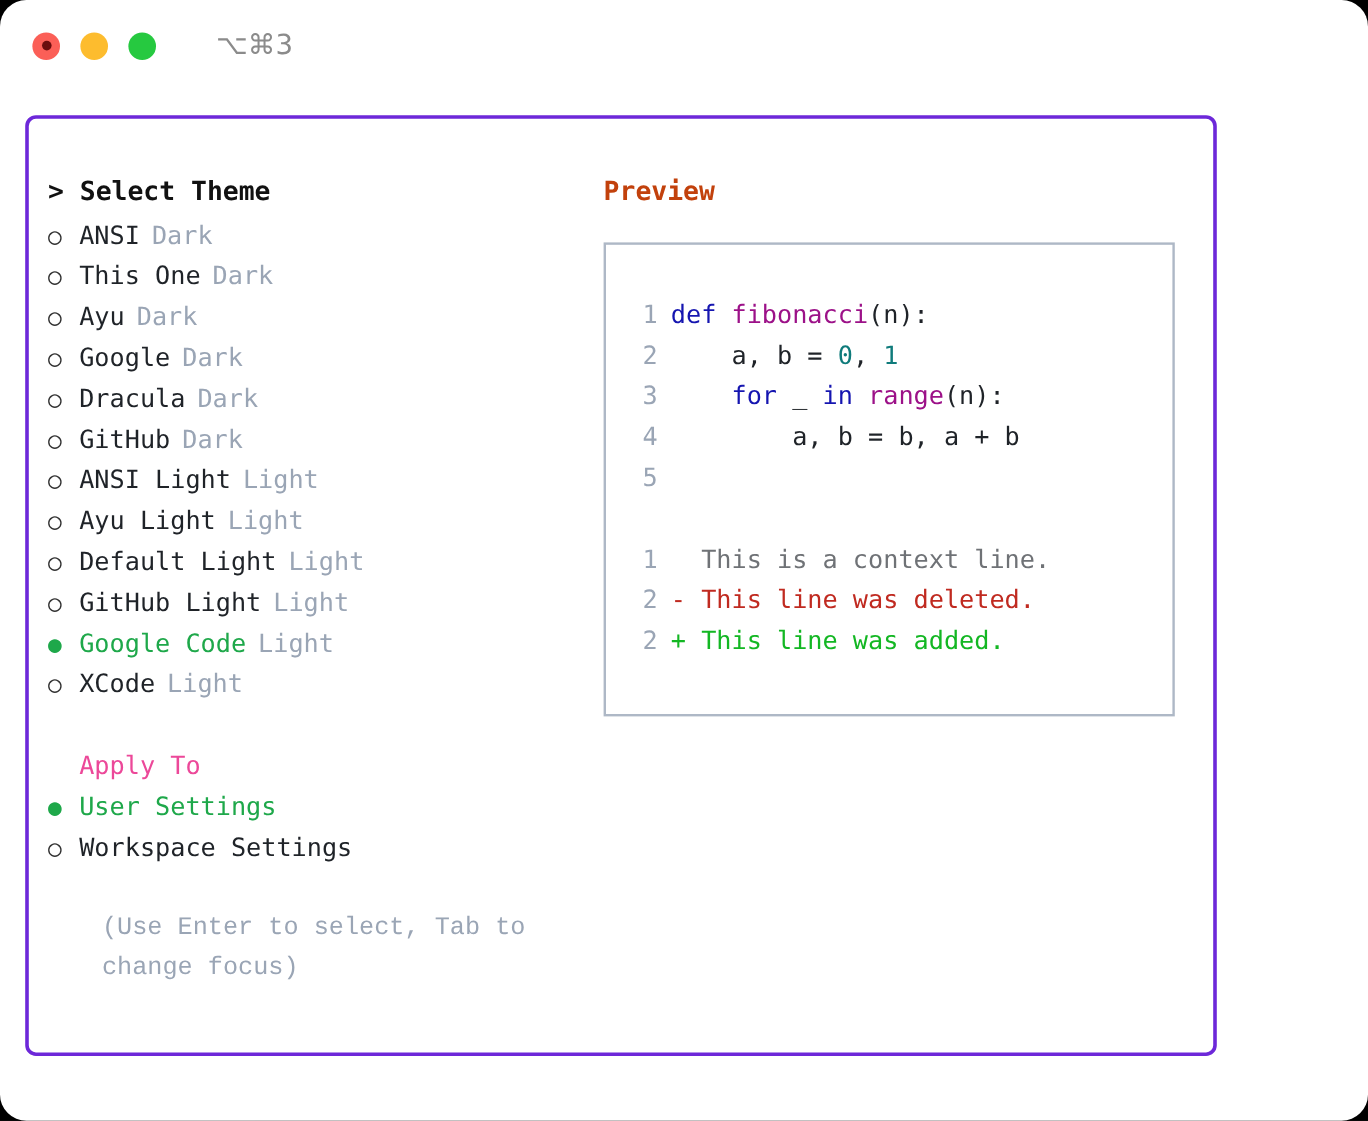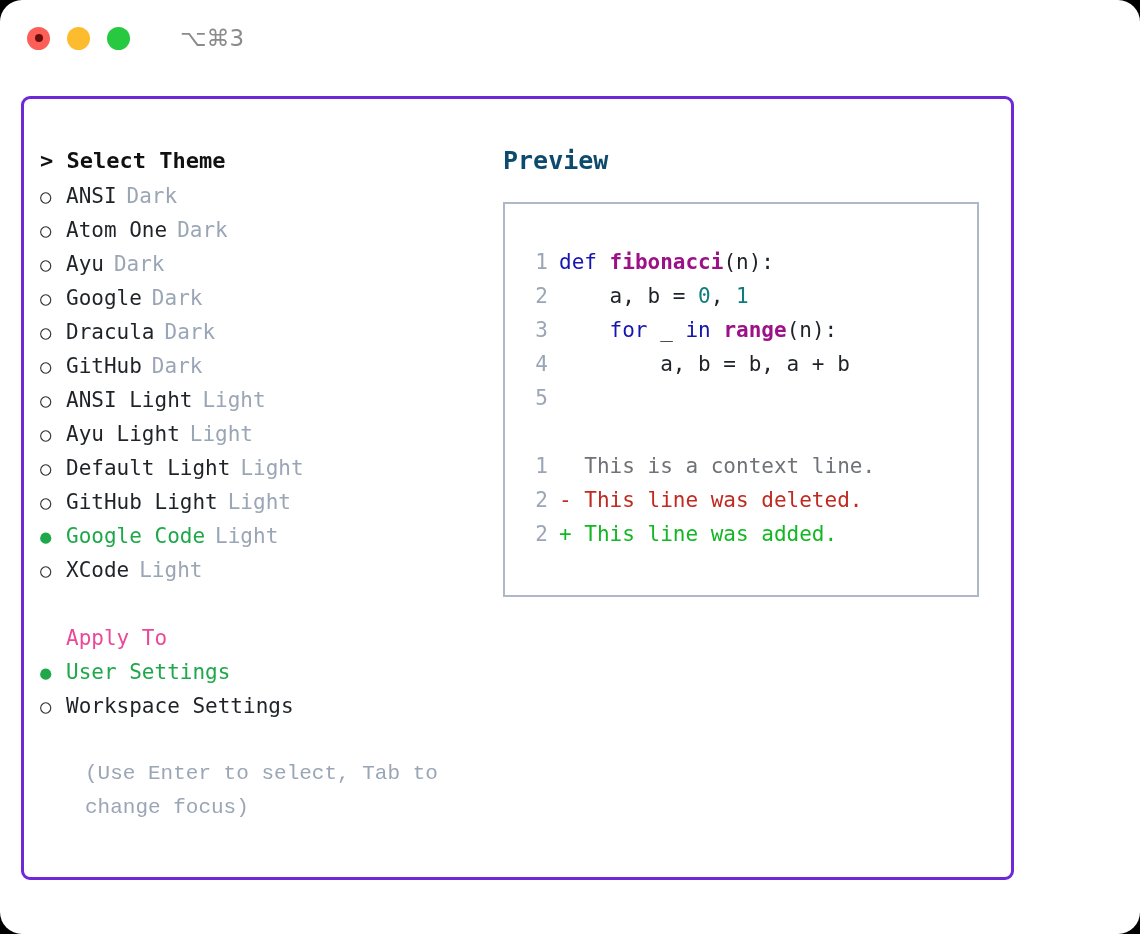--- a/index.html
+++ b/index.html
@@ -155,23 +155,23 @@
   
   #preview-column {
     position: absolute;
     left: 479px;
     top: 44px;
     width: 500px;
   }
   #preview-header {
     font-family: "DejaVu Sans Mono", "Liberation Mono", monospace;
     font-weight: bold;
-    font-size: 25px;
+    font-size: 22px;
     line-height: 36px;
-    color: #0c4a6e;
+    color: #c2410c;
     white-space: pre;
   }
 
   #preview-box {
     margin-top: 23px;
     width: 476px;
     height: 395px;
     border: 2px solid #aeb8c6;
     box-sizing: border-box;
     background: #ffffff;
@@ -197,21 +197,21 @@
   .gutter {
     width: 30px;
     flex: none;
     text-align: right;
     color: #9aa5b5;
     padding-right: 11px;
   }
   .code-text { white-space: pre; }
 
   .tok-kw      { color: #1515b0; }
-  .tok-fn      { color: #9c1188; font-weight: bold; }
+  .tok-fn      { color: #9c1188; }
   .tok-num     { color: #0f7b7b; }
   .tok-plain   { color: #1f2328; }
   .tok-punct   { color: #1f2328; }
 
   .diff-context { color: #6f7276; }
   .diff-del     { color: #c02a20; }
   .diff-add     { color: #13b723; }
 
   .spacer-line { height: 34px; }
 </style>
@@ -231,21 +231,21 @@
 
   <div id="main-panel">
     <div id="panel-columns">
 
       <div id="theme-column">
 
         <div id="select-theme-header">&gt; Select Theme</div>
 
         <div id="theme-list">
             <div class="theme-row"><span class="bullet">○</span><span class="theme-name">ANSI</span><span class="theme-kind">Dark</span></div>
-            <div class="theme-row"><span class="bullet">○</span><span class="theme-name">Atom One</span><span class="theme-kind">Dark</span></div>
+            <div class="theme-row"><span class="bullet">○</span><span class="theme-name">This One</span><span class="theme-kind">Dark</span></div>
             <div class="theme-row"><span class="bullet">○</span><span class="theme-name">Ayu</span><span class="theme-kind">Dark</span></div>
             <div class="theme-row"><span class="bullet">○</span><span class="theme-name">Google</span><span class="theme-kind">Dark</span></div>
             <div class="theme-row"><span class="bullet">○</span><span class="theme-name">Dracula</span><span class="theme-kind">Dark</span></div>
             <div class="theme-row"><span class="bullet">○</span><span class="theme-name">GitHub</span><span class="theme-kind">Dark</span></div>
             <div class="theme-row"><span class="bullet">○</span><span class="theme-name">ANSI Light</span><span class="theme-kind">Light</span></div>
             <div class="theme-row"><span class="bullet">○</span><span class="theme-name">Ayu Light</span><span class="theme-kind">Light</span></div>
             <div class="theme-row"><span class="bullet">○</span><span class="theme-name">Default Light</span><span class="theme-kind">Light</span></div>
             <div class="theme-row"><span class="bullet">○</span><span class="theme-name">GitHub Light</span><span class="theme-kind">Light</span></div>
             <div class="theme-row"><span class="bullet sel">●</span><span class="theme-name sel">Google Code</span><span class="theme-kind">Light</span></div>
             <div class="theme-row"><span class="bullet">○</span><span class="theme-name">XCode</span><span class="theme-kind">Light</span></div>

